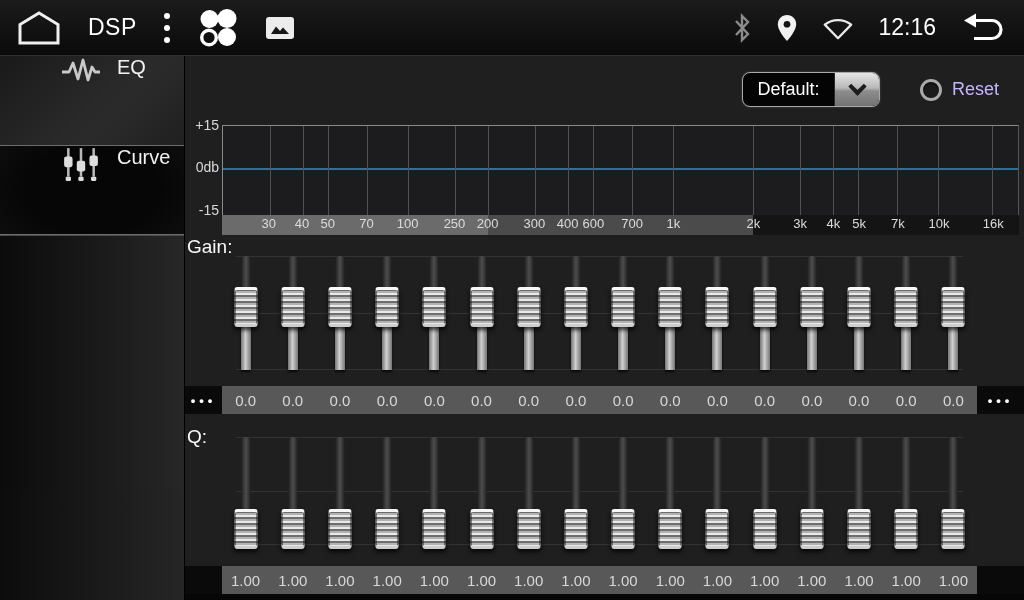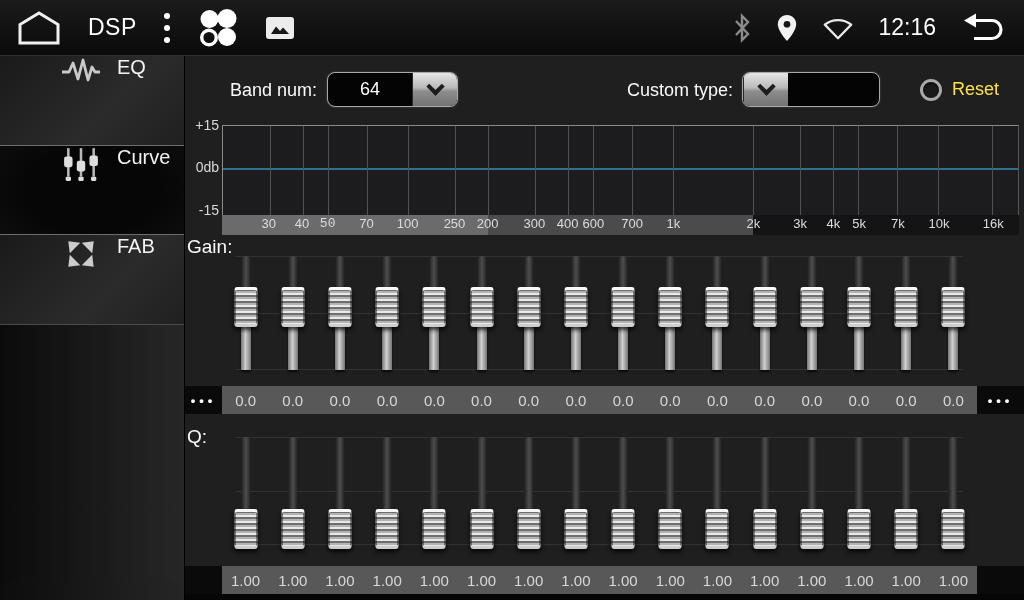--- a/index.html
+++ b/index.html
@@ -45,21 +45,21 @@
   .dd-value { flex:1; display:flex; align-items:center; justify-content:center;
     font-size:18px; color:#fff; }
   .dd-btn { width:45px; background:linear-gradient(180deg,#e6e6e6 0%,#b9b9b9 45%,#8d8d8d 55%,#737373 100%);
     border-left:1px solid #2a2a2a; display:flex; align-items:center; justify-content:center; }
   .chev { width:13px; height:13px; border-right:4px solid #1d1d1d; border-bottom:4px solid #1d1d1d;
     transform:rotate(45deg); margin-top:-6px; }
   .reset { position:absolute; left:735px; top:16px; height:35px; display:flex; align-items:center;
     cursor:pointer; }
   .reset-circle { width:22px; height:22px; border-radius:50%; border:3px solid #a9a9a9;
     background:#1a1a1a; margin-right:10px; box-shadow:inset 0 1px 2px #000; }
-  .reset-label { font-size:18px; color:#fde047; }
+  .reset-label { font-size:18px; color:#c4b5fd; }
 
   
   .ylab { position:absolute; width:34px; text-align:right; font-size:14px; color:#d9d9d9; }
   .ylab.y0 { top:61px; } .ylab.y1 { top:103px; } .ylab.y2 { top:146px; }
   #plot { position:absolute; left:37px; top:69px; width:797px; height:90px; background:#1c1c1e;
     border-top:1px solid #8a8a8a; border-left:1px solid #8a8a8a; border-right:1px solid #565656; }
   .vgrid { position:absolute; top:0; bottom:0; width:1px; background:#515151; }
   #zero-line { position:absolute; left:0; right:0; top:calc(47.8% - 1px); height:2px; }
   #freq-strip { position:absolute; left:37px; top:159px; width:797px; height:20px; display:flex; }
   .seg { height:100%; }
@@ -189,47 +189,27 @@
               <rect x="14" y="14" width="8" height="10" rx="2"></rect>
               <rect x="26" y="9" width="8" height="10" rx="2"></rect>
           <rect x="3.5" y="29" width="5" height="4" rx="1"></rect>
               <rect x="15.5" y="29" width="5" height="4" rx="1"></rect>
               <rect x="27.5" y="29" width="5" height="4" rx="1"></rect>
             </g>
         </svg>
       </span>
       <span class="s-label">Curve</span>
     </div>
-    <div class="side-item">
-      <span class="s-icon">
-        <svg width="38" height="38" viewBox="0 0 36 36">
-          <g fill="#cccccc" transform="rotate(45 18 18)">
-            <polygon points="18,1 11,10 25,10"></polygon>
-            <polygon points="18,35 11,26 25,26"></polygon>
-            <polygon points="1,18 10,11 10,25"></polygon>
-            <polygon points="35,18 26,11 26,25"></polygon>
-          </g>
-        </svg>
-      </span>
-      <span class="s-label">FAB</span>
-    </div>
     <div class="side-rest"></div>
   </nav>
 
   <main class="main">
 
-    <span class="ctl-label" id="band-label">Band num:</span>
-    <div class="dropdown" id="band-dd">
-      <span class="dd-value">64</span>
-      <span class="dd-btn">
-          <i class="chev"></i>
-        </span>
-    </div>
-    <span class="ctl-label" id="custom-label">Custom type:</span>
     <div class="dropdown" id="custom-dd">
+      <span class="dd-value">Default:</span>
       <span class="dd-btn">
           <i class="chev"></i>
         </span>
     </div>
     <div class="reset">
       <span class="reset-circle"></span>
       <span class="reset-label">Reset</span>
     </div>
 
     <span class="ylab y0">+15</span>
@@ -257,21 +237,21 @@
         <div class="vgrid" style="left: 89.97%;"></div>
         <div class="vgrid" style="left: 96.77%;"></div>
       </div>
     <div id="freq-strip">
       <div class="seg seg1"></div>
       <div class="seg seg2"></div>
       <div class="seg seg3"></div>
       <div id="freq-labels">
           <span class="ftick" style="left: 5.87%;">30</span>
           <span class="ftick" style="left: 10.03%;">40</span>
-          <span class="ftick" style="left: 13.26%; font-family: Liberation Mono, monospace;">50</span>
+          <span class="ftick" style="left: 13.26%;">50</span>
           <span class="ftick" style="left: 18.14%;">70</span>
           <span class="ftick" style="left: 23.3%;">100</span>
           <span class="ftick" style="left: 29.17%;">250</span>
           <span class="ftick" style="left: 33.33%;">200</span>
           <span class="ftick" style="left: 39.2%;">300</span>
           <span class="ftick" style="left: 43.37%;">400</span>
           <span class="ftick" style="left: 46.6%;">600</span>
           <span class="ftick" style="left: 51.47%;">700</span>
           <span class="ftick" style="left: 56.63%;">1k</span>
           <span class="ftick" style="left: 66.67%;">2k</span>

